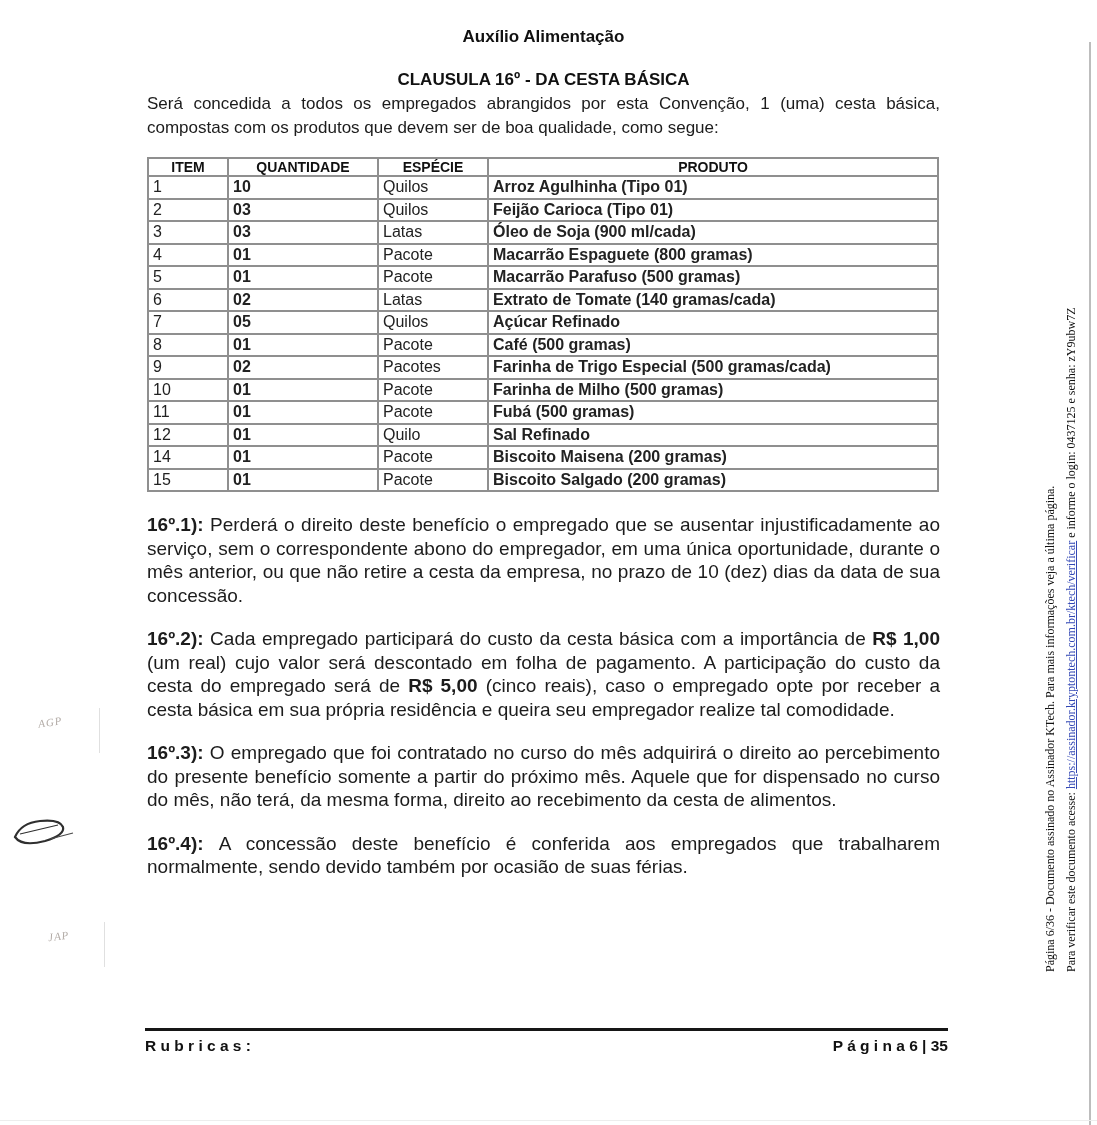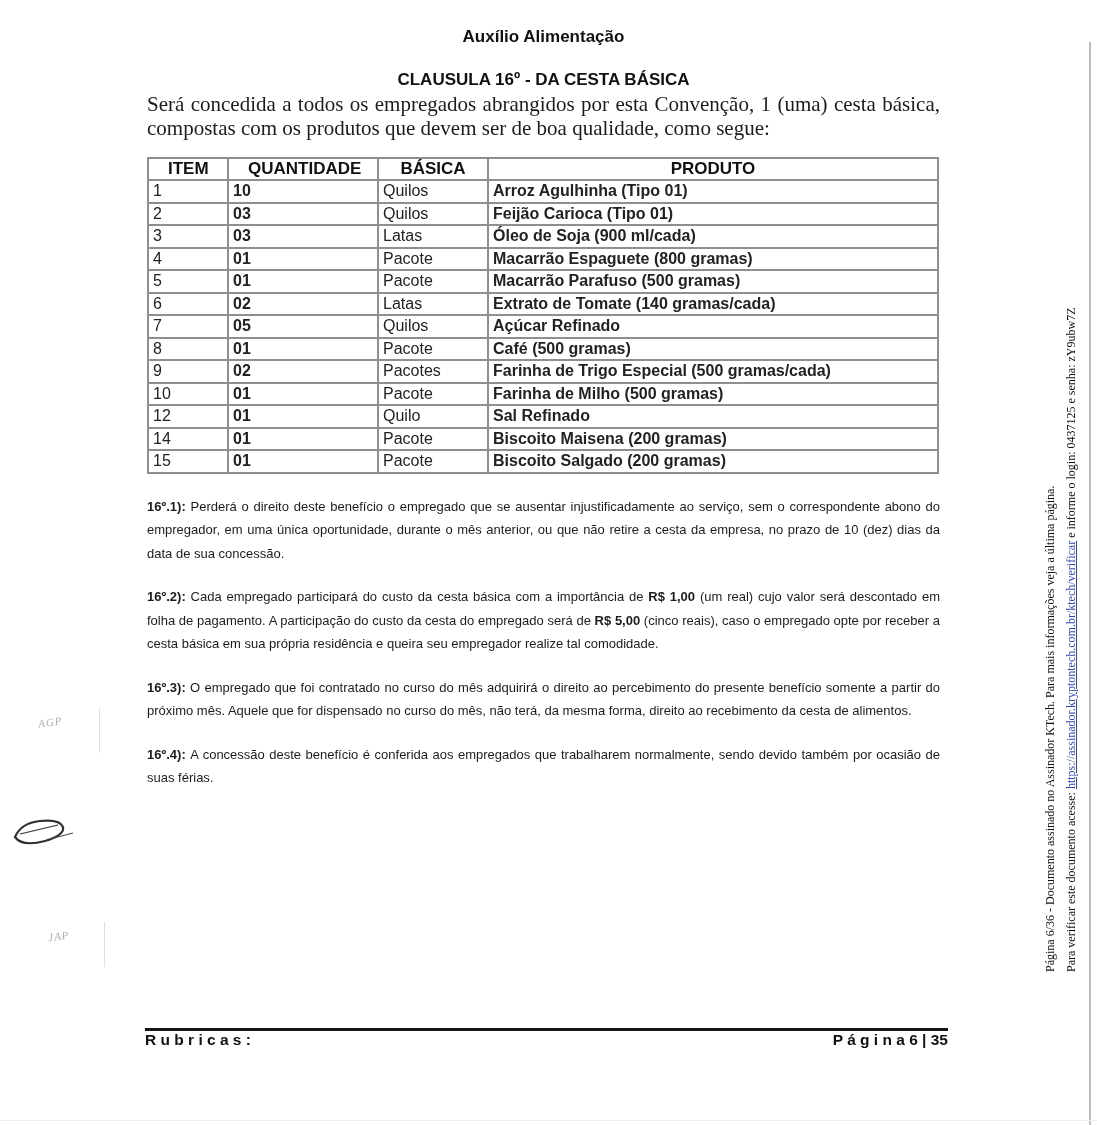--- a/index.html
+++ b/index.html
@@ -26,39 +26,38 @@
   }
   .clause {
     margin-top: 23px;
     font-weight: bold;
     font-size: 17px;
     color: #111;
     text-align: center;
   }
   .intro {
     margin: 2px 0 0 0;
-    font-size: 21px;
+    font-size: 17px;
     line-height: 24px;
     text-align: justify;
-    font-family: Liberation Serif, serif;
   }
 
   table.basket {
     margin-top: 17px;
     border-collapse: collapse;
     width: 790px;
     table-layout: fixed;
   }
   table.basket th, table.basket td {
     border: 2px solid #8f8f8f;
     overflow: hidden;
     white-space: nowrap;
   }
   table.basket th {
-    font-size: 17px;
+    font-size: 14px;
     font-weight: bold;
     text-align: center;
     height: 15px;
     padding: 0 19px;
     color: #111;
   }
   table.basket td {
     font-size: 16px;
     height: 22.5px;
     padding: 0 4px;
@@ -66,33 +65,34 @@
     color: #222;
   }
   td.col-0 { width: 80px;  font-weight: normal; }
   td.col-1 { width: 150px; font-weight: bold; }
   td.col-2 { width: 110px; font-weight: normal; }
   td.col-3 { width: 450px; font-weight: bold; padding-left: 6px; }
   th.w0 { width: 80px; } th.w1 { width: 150px; } th.w2 { width: 110px; } th.w3 { width: 450px; margin-left: 40px; }
 
   .para {
     margin: 20px 0 0 0;
-    font-size: 13px;
+    font-size: 19px;
     line-height: 23.5px;
     text-align: justify;
   }
   .para.first { margin-top: 21px; }
   .seg-b { font-weight: bold; }
   .seg-link { color: #3348b5; text-decoration: underline; }
 
   .footer {
     position: absolute;
     left: 145px; top: 1028px;
     width: 803px;
     border-top: 3px solid #161616;
+    padding-top: 6px;
     display: flex;
     justify-content: space-between;
     font-weight: bold;
     font-size: 15.5px;
     color: #111;
   }
 
   .sidebar-vertical {
     position: absolute;
     left: 1040px; top: 972px;
@@ -147,21 +147,21 @@
 
     <div class="clause">CLAUSULA 16º - DA CESTA BÁSICA</div>
 
     <p class="intro">Será concedida a todos os empregados abrangidos por esta Convenção, 1 (uma) cesta básica, compostas com os produtos que devem ser de boa qualidade, como segue:</p>
 
     <table class="basket">
       <thead>
         <tr>
           <th class="w0">ITEM</th>
           <th class="w1">QUANTIDADE</th>
-          <th class="w2">BÁSICA</th>
+          <th class="w2">ESPÉCIE</th>
           <th class="w3">PRODUTO</th>
         </tr>
       </thead>
       <tbody>
           <tr>
             <td class="col-0">1</td>
             <td class="col-1">10</td>
             <td class="col-2">Quilos</td>
             <td class="col-3">Arroz Agulhinha (Tipo 01)</td>
           </tr>
@@ -211,20 +211,26 @@
             <td class="col-0">9</td>
             <td class="col-1">02</td>
             <td class="col-2">Pacotes</td>
             <td class="col-3">Farinha de Trigo Especial (500 gramas/cada)</td>
           </tr>
           <tr>
             <td class="col-0">10</td>
             <td class="col-1">01</td>
             <td class="col-2">Pacote</td>
             <td class="col-3">Farinha de Milho (500 gramas)</td>
+          </tr>
+          <tr>
+            <td class="col-0">11</td>
+            <td class="col-1">01</td>
+            <td class="col-2">Pacote</td>
+            <td class="col-3">Fubá (500 gramas)</td>
           </tr>
           <tr>
             <td class="col-0">12</td>
             <td class="col-1">01</td>
             <td class="col-2">Quilo</td>
             <td class="col-3">Sal Refinado</td>
           </tr>
           <tr>
             <td class="col-0">14</td>
             <td class="col-1">01</td>

